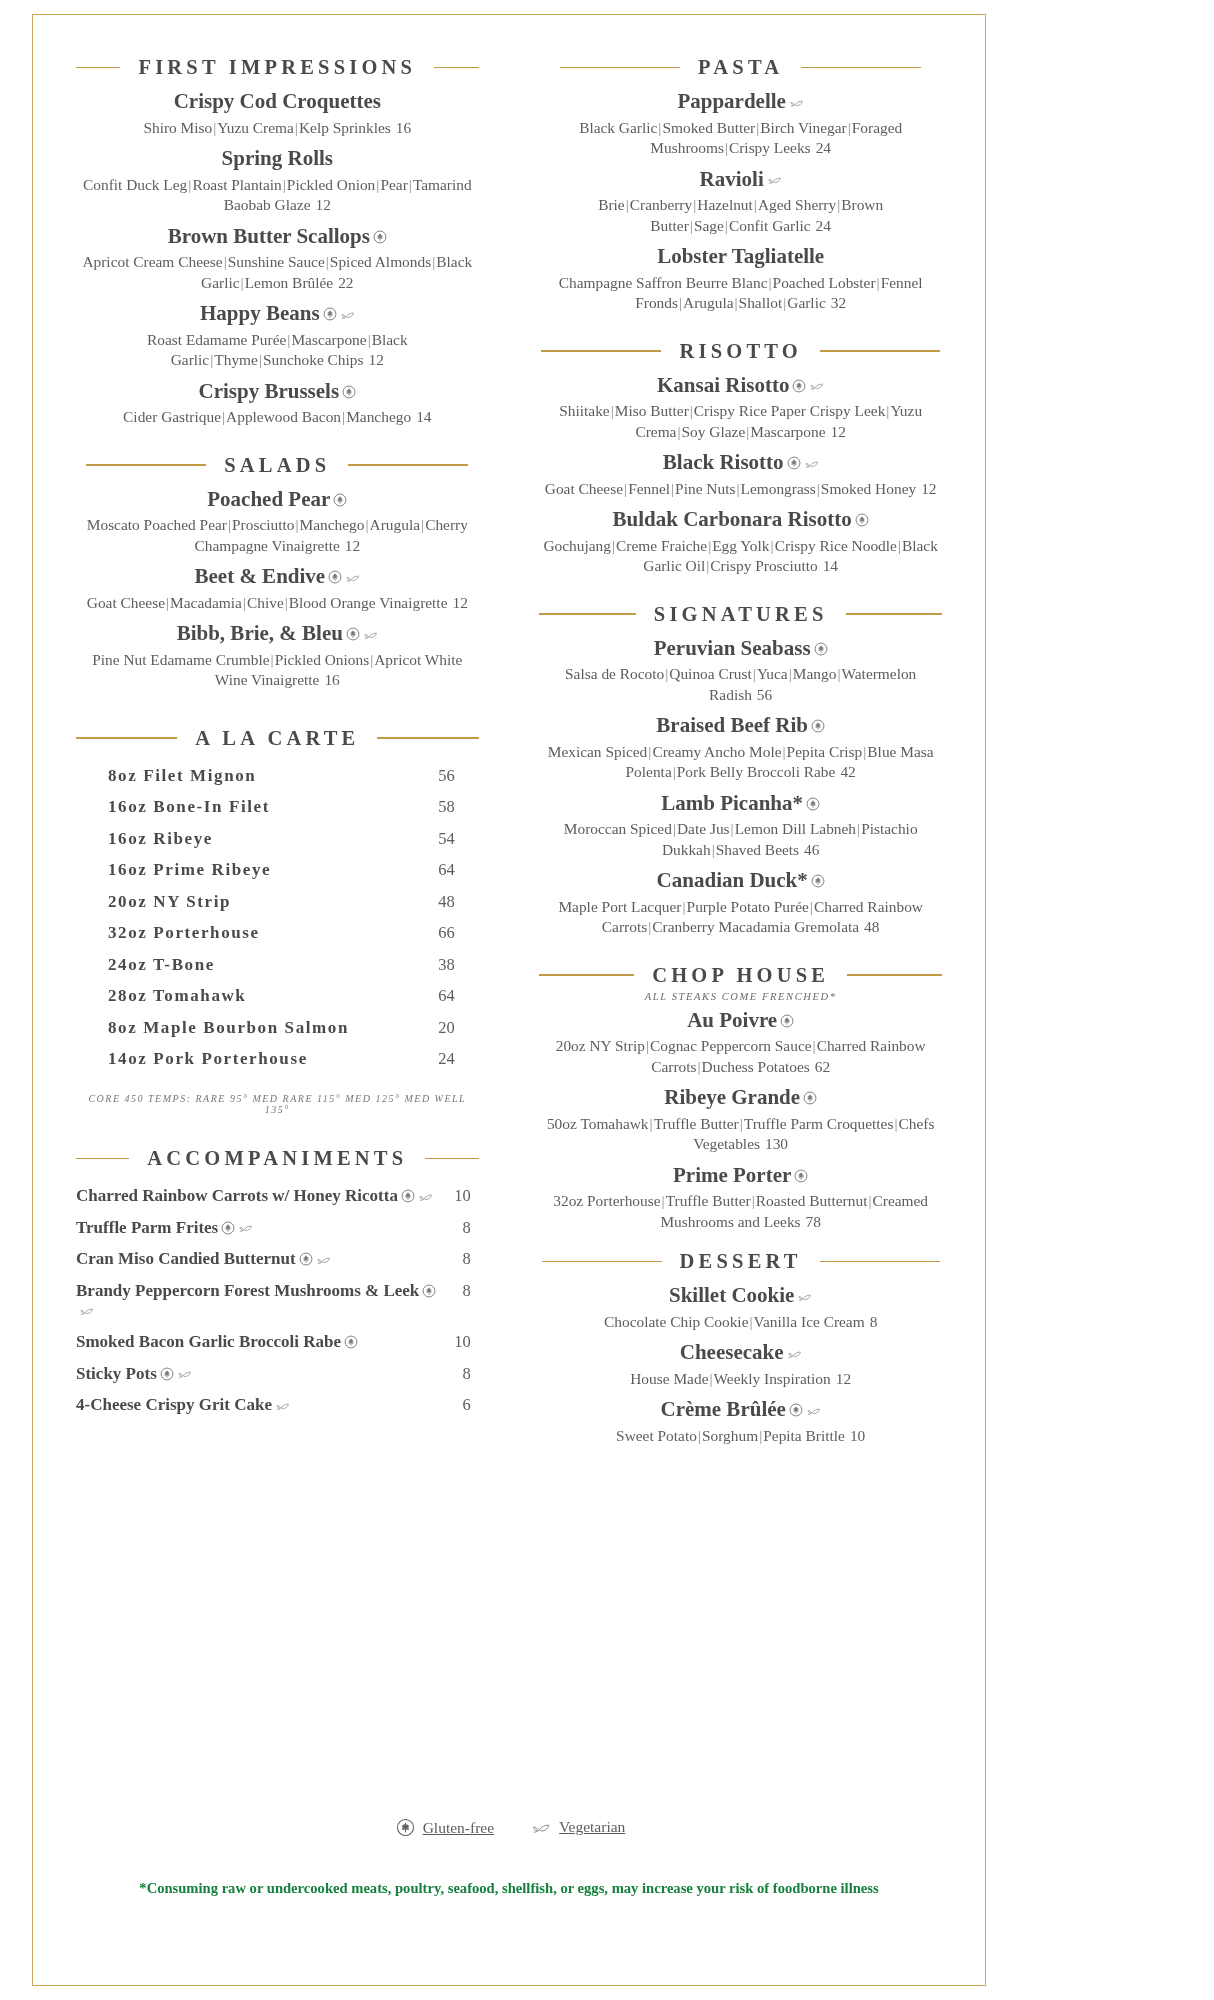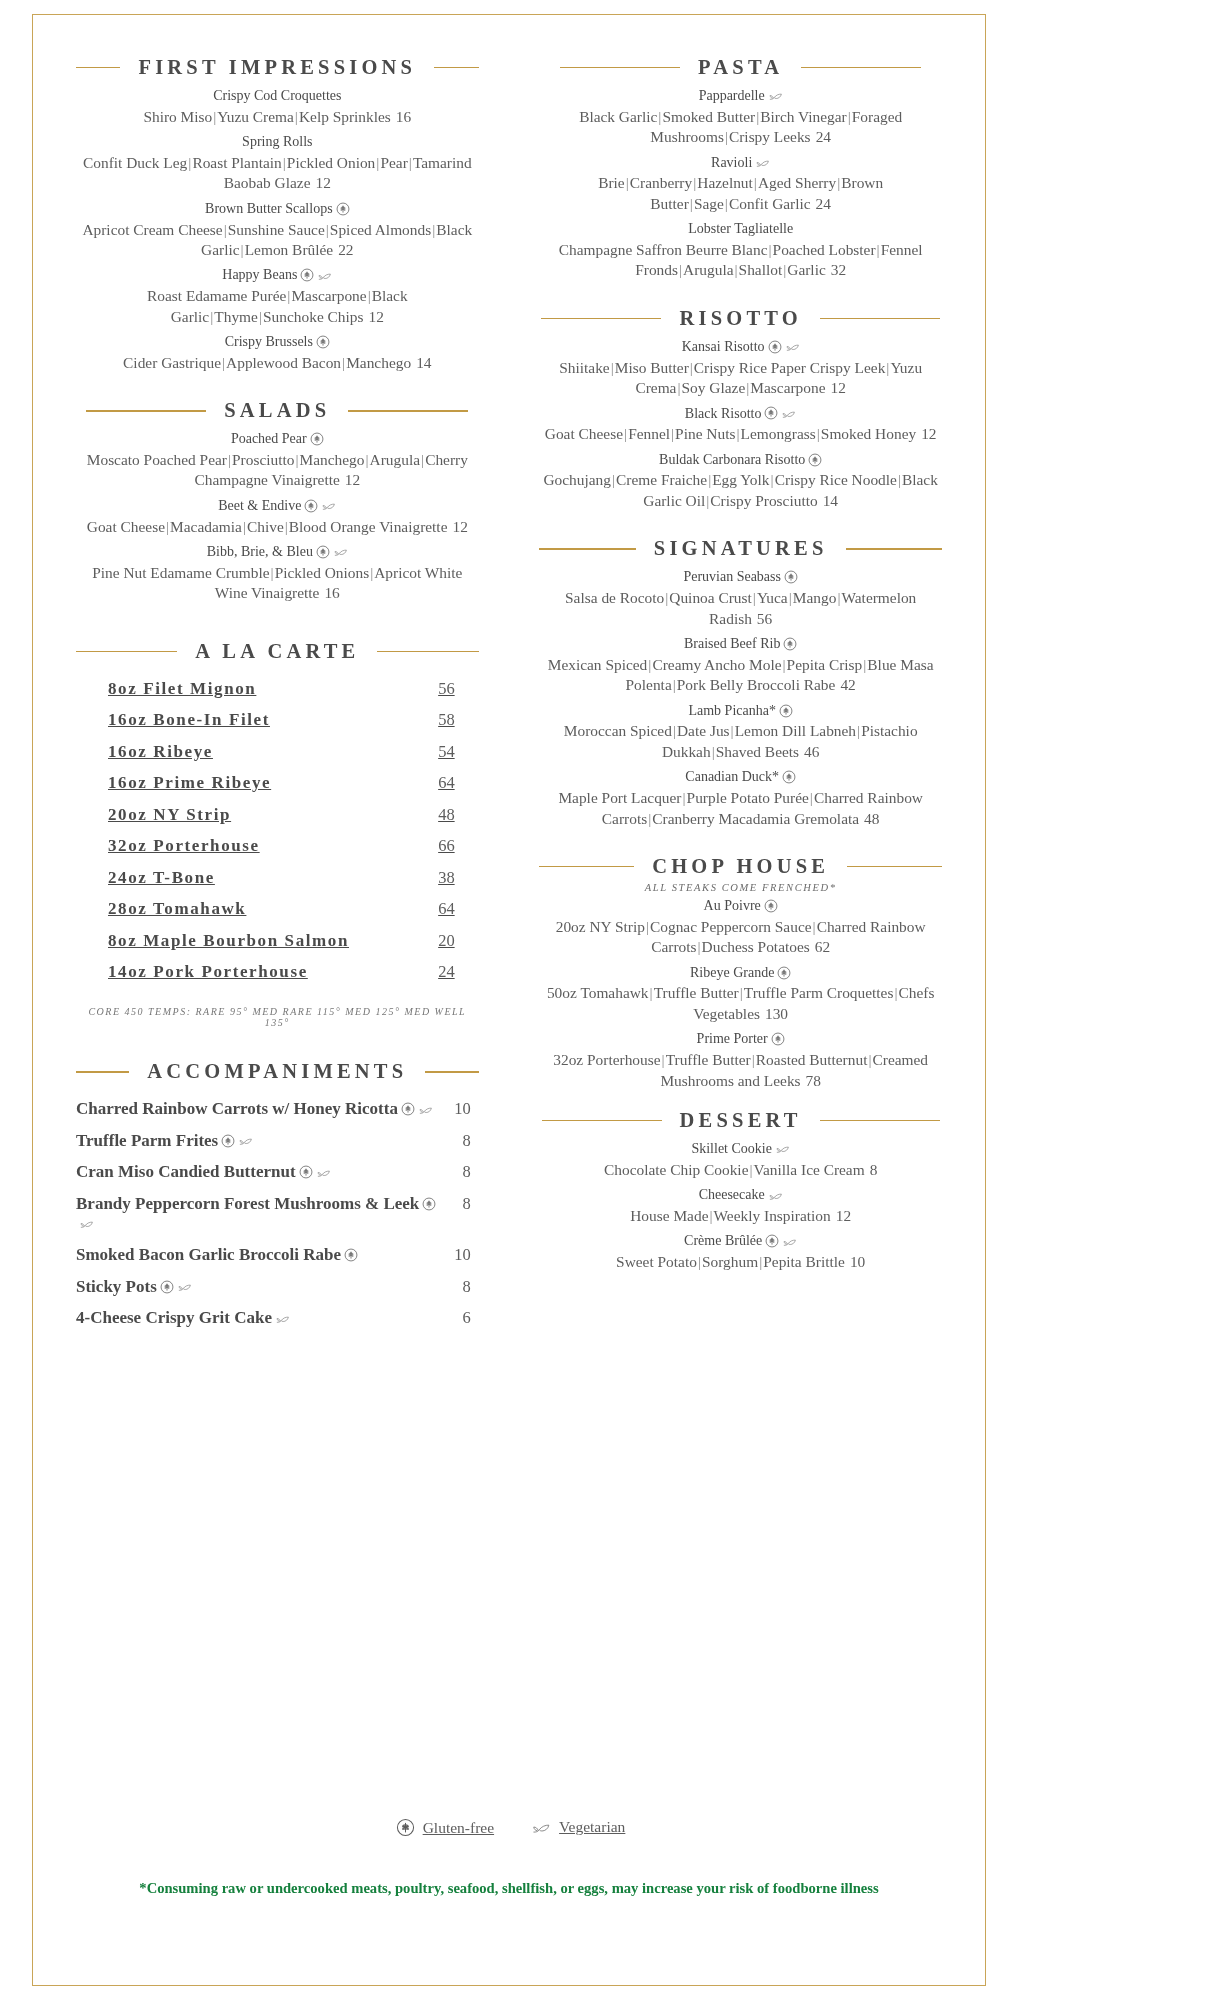--- a/index.html
+++ b/index.html
@@ -80,22 +80,22 @@
     margin: -2px 0 2px 0;
     text-transform: uppercase;
   }
 
   
   .dish {
     text-align: center;
     margin: 0 0 4px 0;
   }
   .dish-name {
-    font-size: 14px;
-    font-weight: 400;
+    font-size: 21px;
+    font-weight: 700;
     color: #4a4a4a;
     line-height: 1.55;
     display: block;
   }
   .dish-desc {
     font-size: 15.4px;
     color: #5d5d5d;
     line-height: 1.33;
     display: block;
     padding: 0 4px;
@@ -129,21 +129,21 @@
     font-size: 17px;
     color: #4a4a4a;
   }
   .priced-row .amount {
     font-size: 16.5px;
     color: #5d5d5d;
     font-weight: 400;
     white-space: nowrap;
     padding-left: 10px;
   }
-  .alacarte .priced-row { padding: 0 24px 0 32px; text-decoration: underline; }
+  .alacarte .priced-row { padding: 0 24px 0 32px; }
   .alacarte .priced-row .label { letter-spacing: 1.6px; }
   .accomp .priced-row { padding: 0 8px 0 0; }
 
   .temps-note {
     text-align: center;
     font-size: 10px;
     font-style: italic;
     letter-spacing: 1.5px;
     color: #777;
     text-transform: uppercase;

